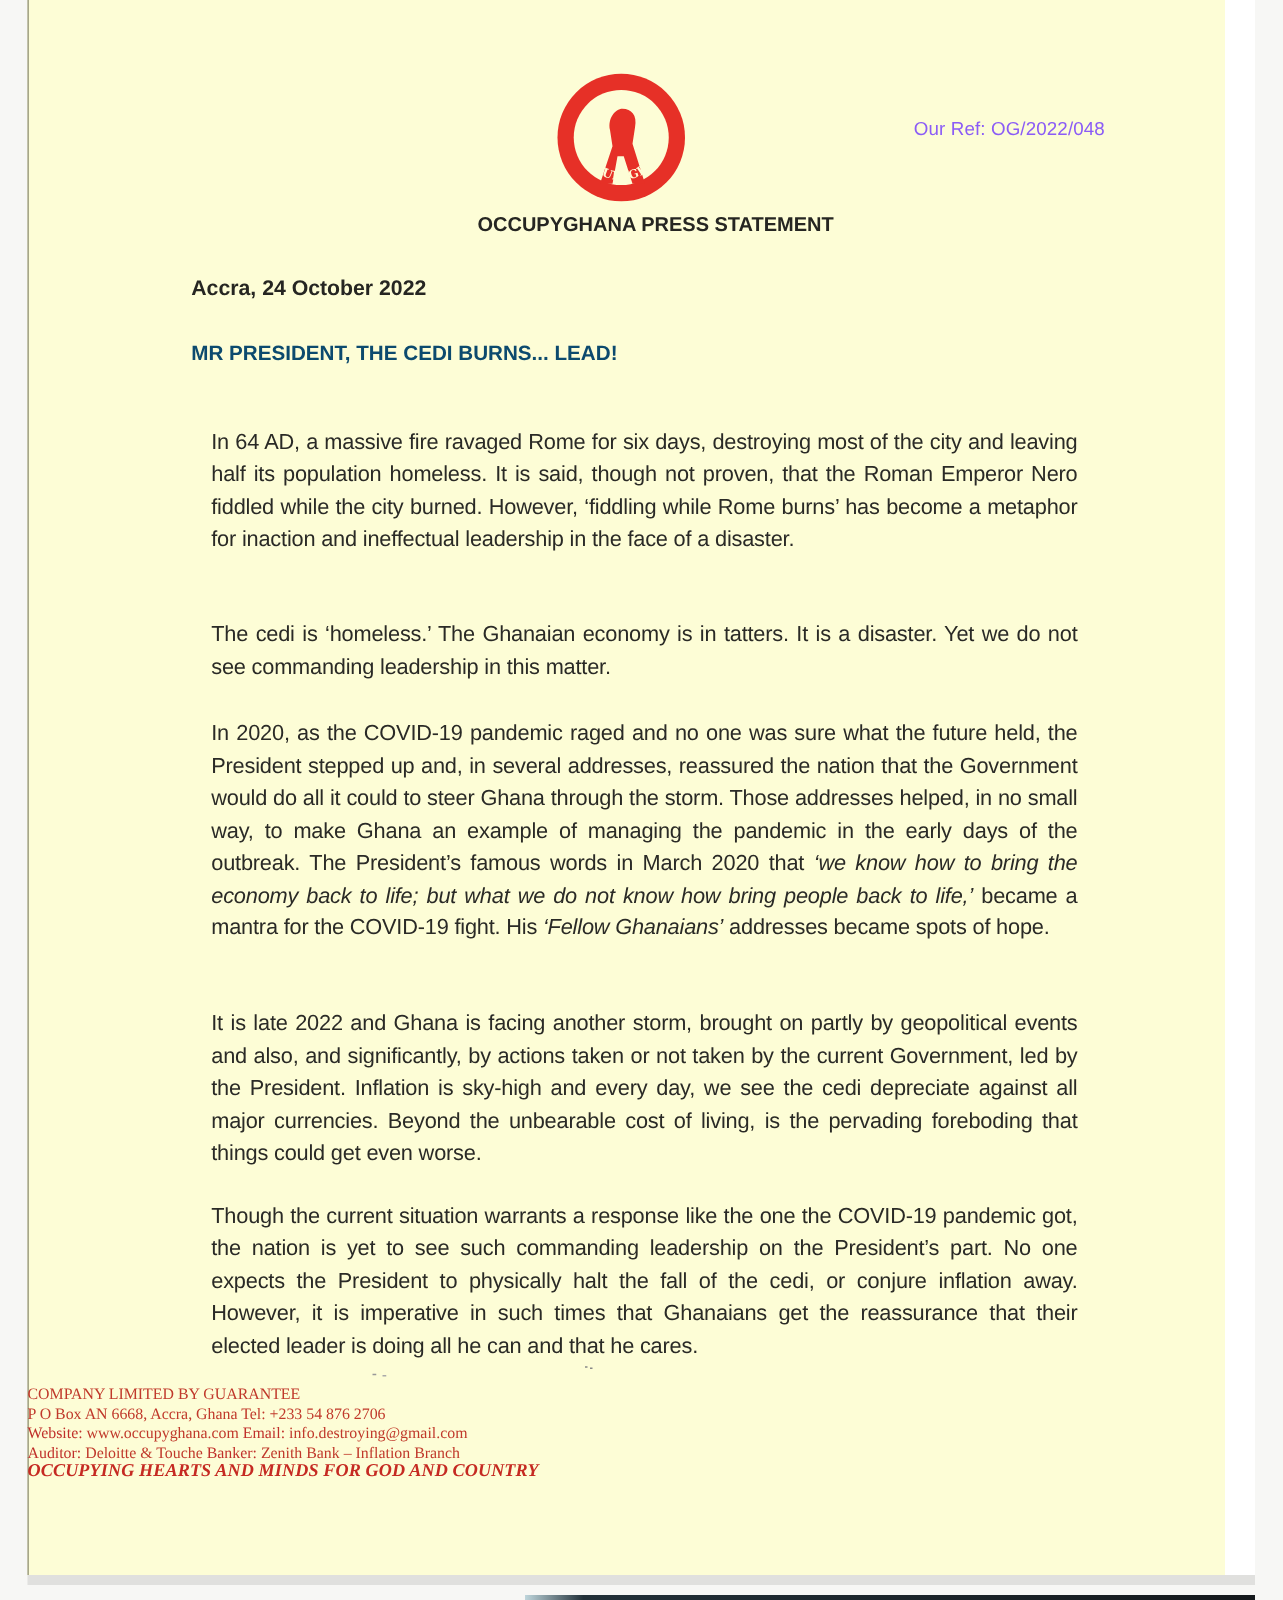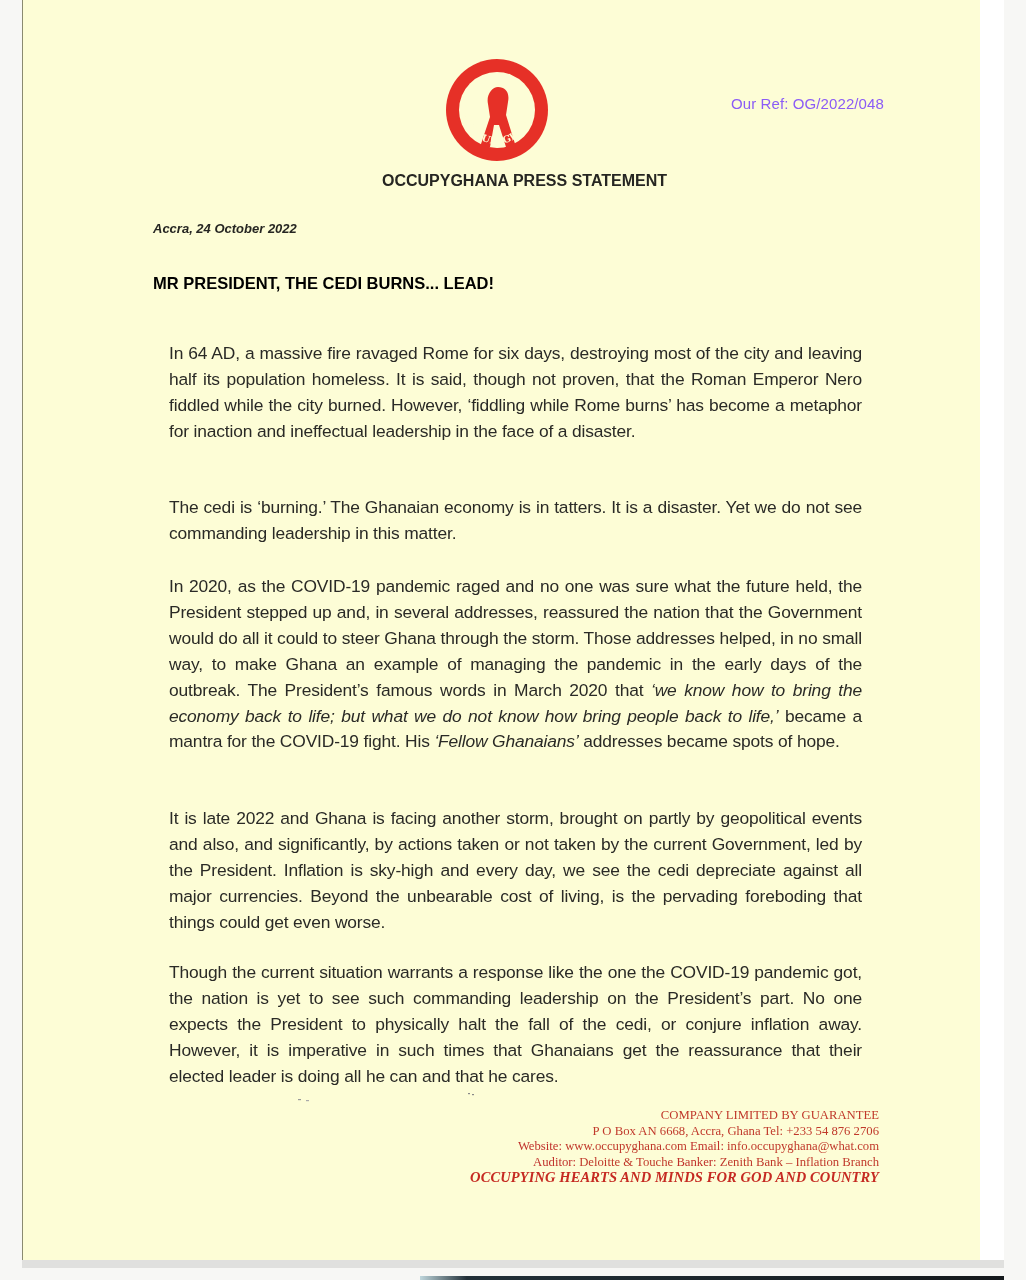--- a/index.html
+++ b/index.html
@@ -73,31 +73,30 @@
       font-size: 16px;
       color: #262622;
       padding-left: 23px;
       box-sizing: border-box;
     }
     .dateline {
       position: absolute;
       left: 153px;
       top: 221px;
       font-weight: bold;
-      font-style: italic;
-      font-size: 13px;
+      font-size: 17px;
       color: #262622;
     }
     .headline {
       position: absolute;
       left: 153px;
       top: 274px;
       font-weight: bold;
       font-size: 16.5px;
-      color: #000000;
+      color: #0c4a6e;
     }
     .body {
       position: absolute;
       left: 153px;
       width: 725px;
       font-size: 17.4px;
       line-height: 25.9px;
       color: #2a2a26;
       text-align: justify;
       letter-spacing: -0.15px;
@@ -107,21 +106,21 @@
     #p1 { top: 325px; }
     #p2 { top: 479px; }
     #p3 { top: 558px; }
     #p4 { top: 790px; }
     #p5 { top: 944px; }
     .footer {
       position: absolute;
       left: 0;
       width: 879px;
       top: 1108px;
-      text-align: right;
+      text-align: left;
       font-family: "Liberation Serif", "DejaVu Serif", serif;
       color: #c0392b;
       font-size: 12.7px;
       line-height: 15.5px;
       padding-left: 22px;
       box-sizing: border-box;
     }
     .footer .line { white-space: nowrap; }
     .footer .lbl { font-weight: normal; color: #c0302b; }
     .footer .motto {
@@ -162,21 +161,21 @@
 </svg>
 
 <div class="title">OCCUPYGHANA PRESS STATEMENT</div>
 <div class="dateline">Accra, 24 October 2022</div>
 <div class="headline">MR PRESIDENT, THE CEDI BURNS... LEAD!</div>
 
 <div class="body" id="p1">
   <p>In 64 AD, a massive fire ravaged Rome for six days, destroying most of the city and leaving half its population homeless. It is said, though not proven, that the Roman Emperor Nero fiddled while the city burned. However, ‘fiddling while Rome burns’ has become a metaphor for inaction and ineffectual leadership in the face of a disaster.</p>
 </div>
 <div class="body" id="p2">
-  <p>The cedi is ‘burning.’ The Ghanaian economy is in tatters. It is a disaster. Yet we do not see commanding leadership in this matter.</p>
+  <p>The cedi is ‘homeless.’ The Ghanaian economy is in tatters. It is a disaster. Yet we do not see commanding leadership in this matter.</p>
 </div>
 <div class="body" id="p3">
   <p><span>In 2020, as the COVID-19 pandemic raged and no one was sure what the future held, the President stepped up and, in several addresses, reassured the nation that the Government would do all it could to steer Ghana through the storm. Those addresses helped, in no small way, to make Ghana an example of managing the pandemic in the early days of the outbreak. The President’s famous words in March 2020 that </span><i>‘we know how to bring the economy back to life; but what we do not know how bring people back to life,’</i><span> became a mantra for the COVID-19 fight. His </span><i>‘Fellow Ghanaians’</i><span> addresses became spots of hope.</span></p>
 </div>
 <div class="body" id="p4">
   <p>It is late 2022 and Ghana is facing another storm, brought on partly by geopolitical events and also, and significantly, by actions taken or not taken by the current Government, led by the President. Inflation is sky-high and every day, we see the cedi depreciate against all major currencies. Beyond the unbearable cost of living, is the pervading foreboding that things could get even worse.</p>
 </div>
 <div class="body" id="p5">
   <p>Though the current situation warrants a response like the one the COVID-19 pandemic got, the nation is yet to see such commanding leadership on the President’s part. No one expects the President to physically halt the fall of the cedi, or conjure inflation away. However, it is imperative in such times that Ghanaians get the reassurance that their elected leader is doing all he can and that he cares.</p>
 </div>
@@ -188,21 +187,21 @@
   <rect x="176" y="2" width="2" height="1.2" fill="#888"></rect>
 </svg>
 
 <div class="footer">
   <div class="line">COMPANY LIMITED BY GUARANTEE</div>
   <div class="line">P O Box AN 6668, Accra, Ghana Tel: +233 54 876 2706</div>
   <div class="line">
     <span class="lbl">Website:</span>
     <span>www.occupyghana.com</span>
     <span class="lbl">Email:</span>
-    <span>info.occupyghana@what.com</span>
+    <span>info.destroying@gmail.com</span>
   </div>
   <div class="line">
     <span class="lbl">Auditor:</span>
     <span>Deloitte &amp; Touche</span>
     <span class="lbl">Banker:</span>
     <span>Zenith Bank – Inflation Branch</span>
   </div>
   <div class="line motto">OCCUPYING HEARTS AND MINDS FOR GOD AND COUNTRY</div>
 </div>
 

